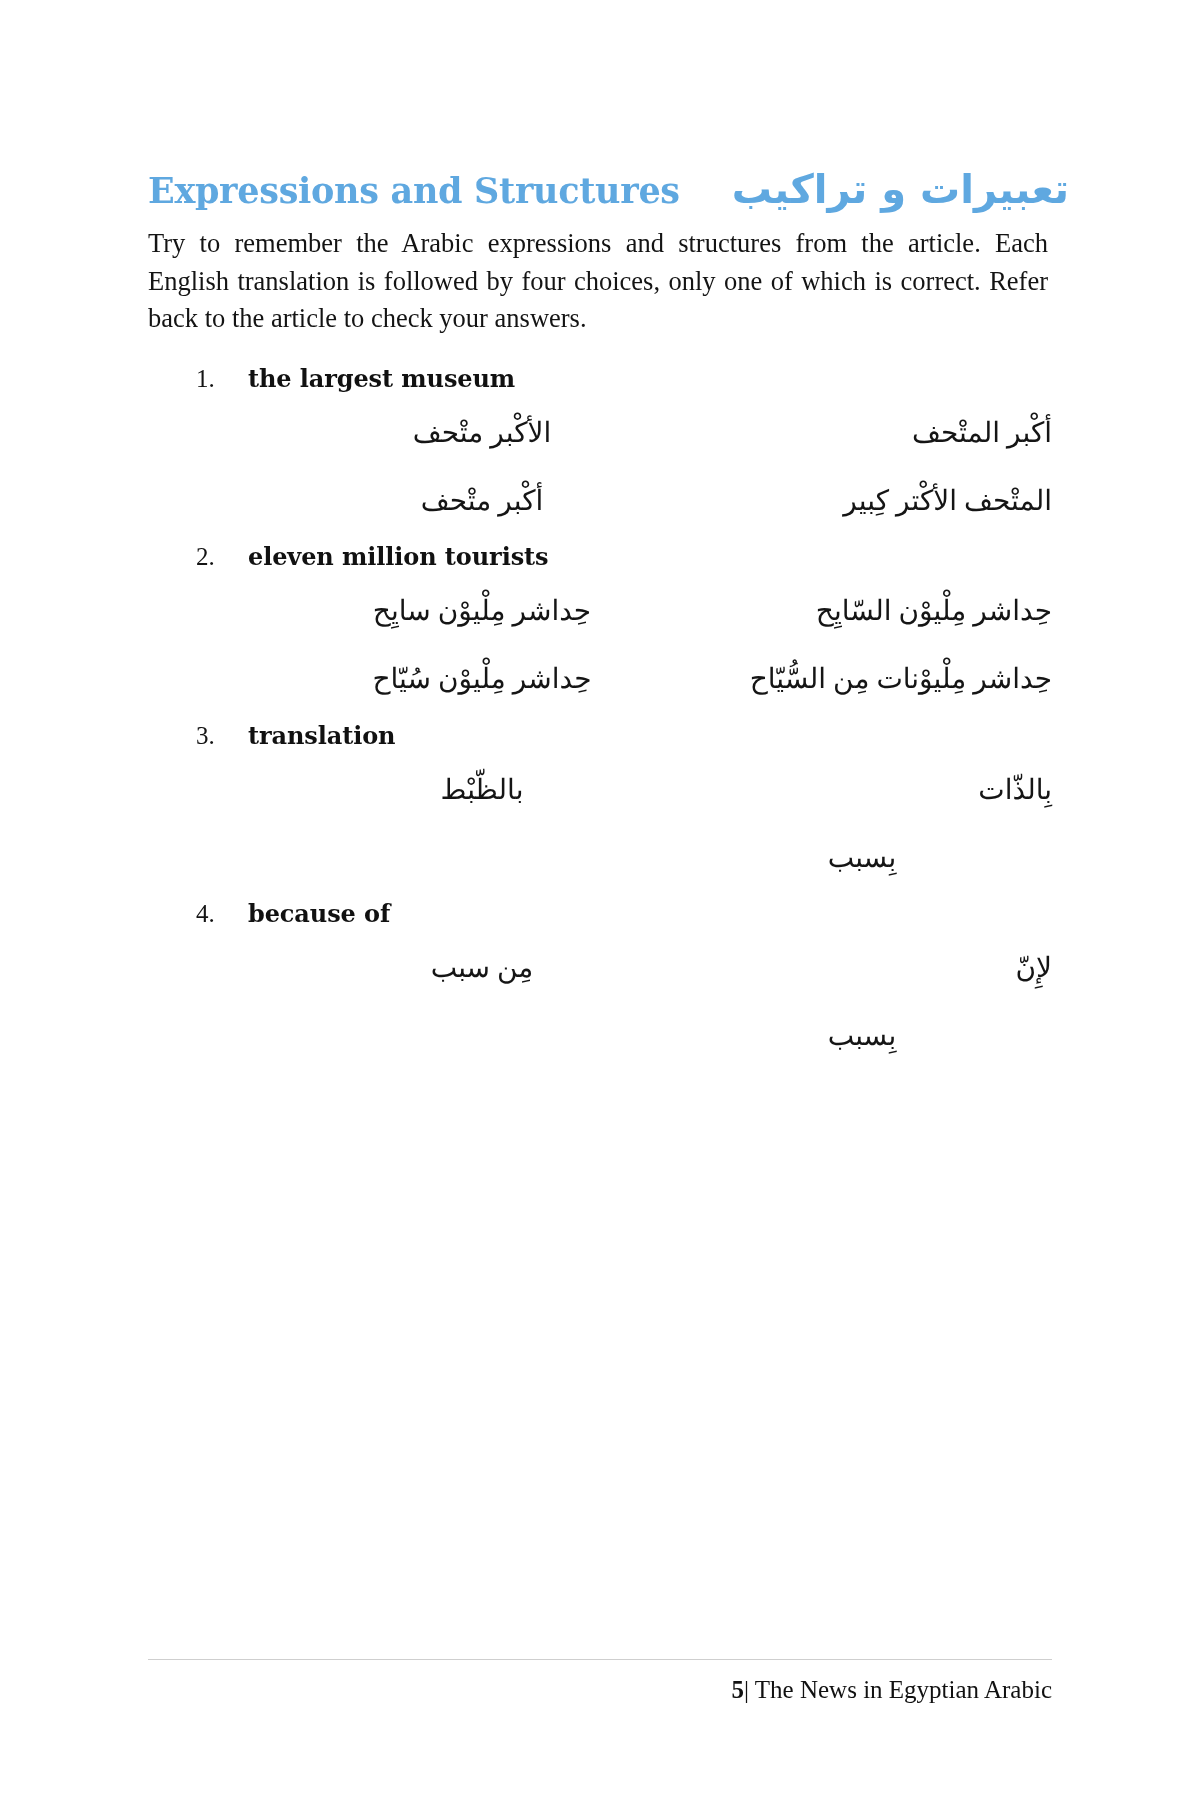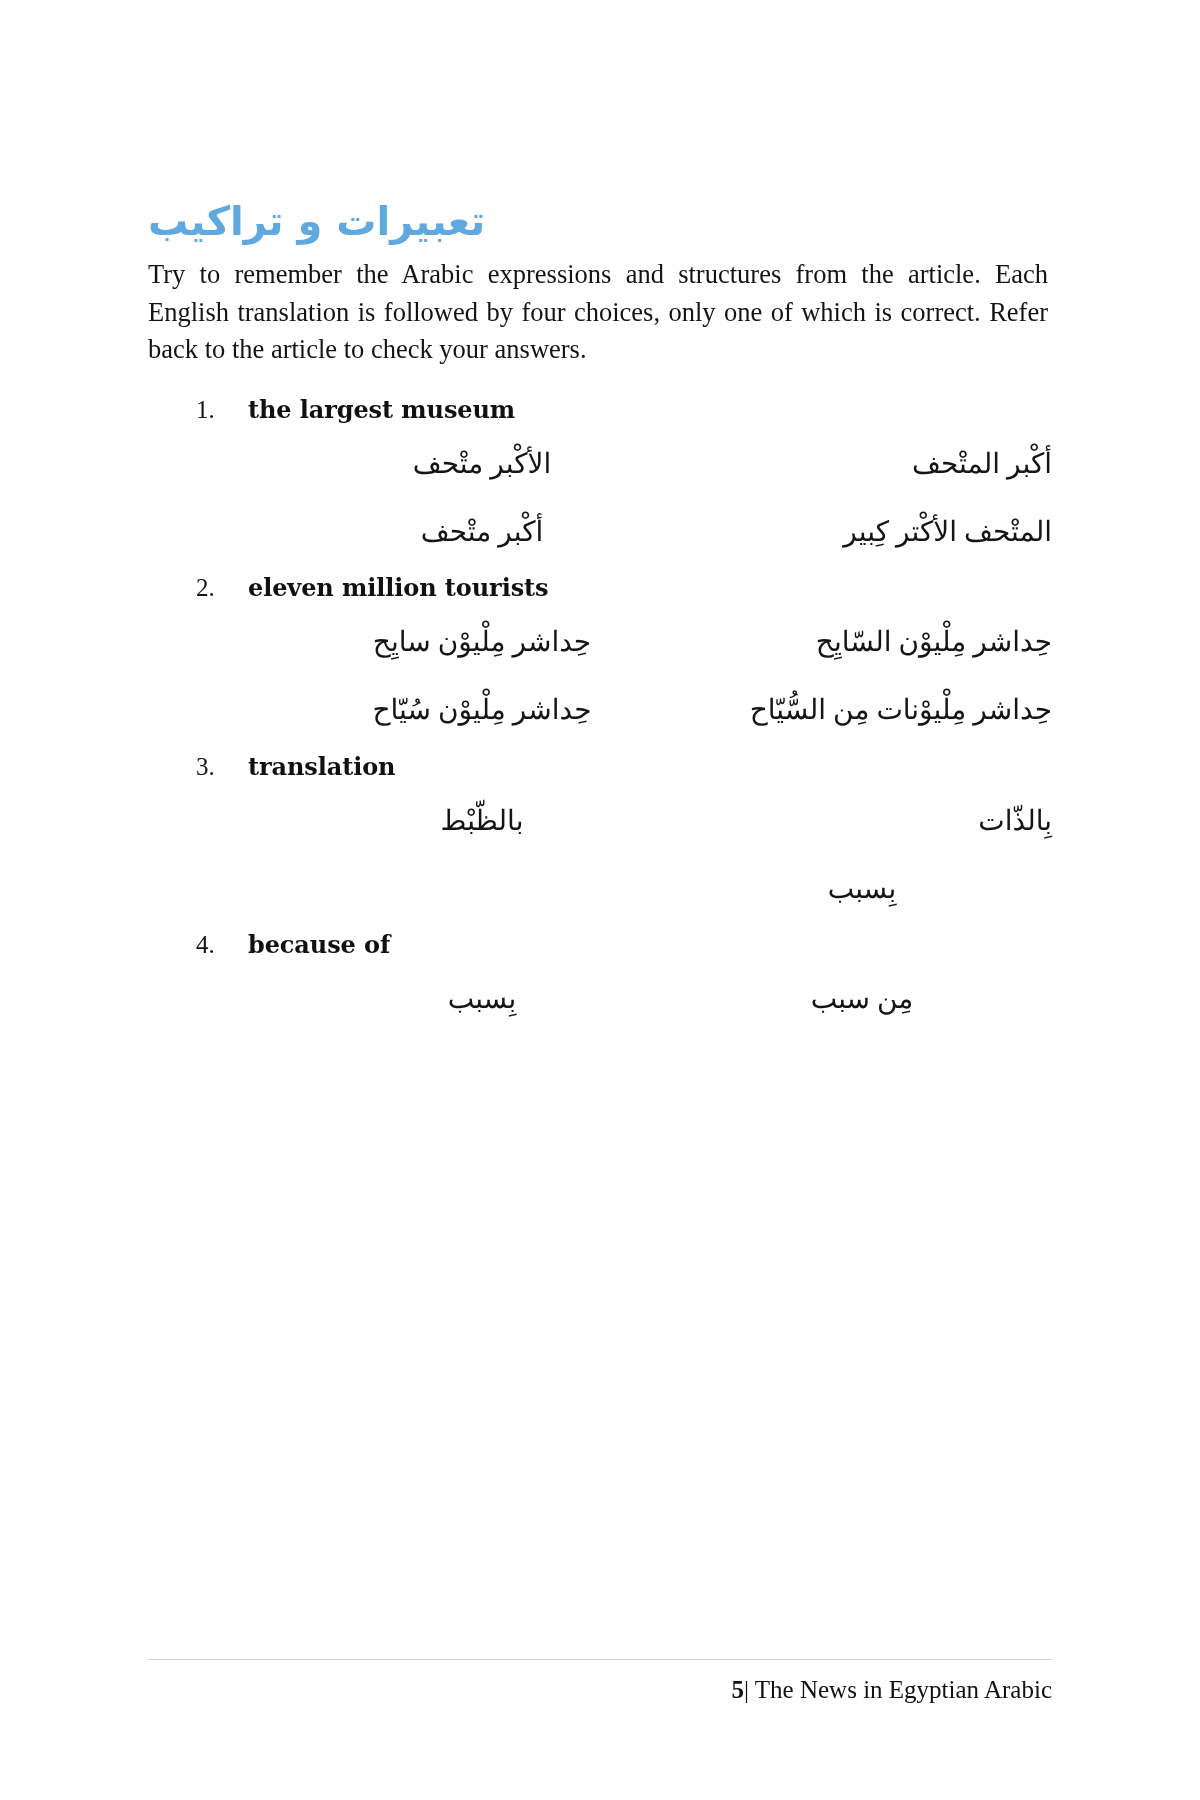--- a/index.html
+++ b/index.html
@@ -47,21 +47,20 @@
     white-space: nowrap;
   }
   .heading-ar {
     font-family: "DejaVu Sans", sans-serif;
     font-weight: 700;
     font-size: 40px;
     color: #5fa8e0;
     direction: rtl;
     white-space: nowrap;
     line-height: 1.05;
-    margin-top: 32px;
   }
 
   
   .intro {
     font-family: "Liberation Serif", serif;
     font-size: 26.5px;
     line-height: 1.42;
     text-align: justify;
     text-align-last: left;
     color: #141414;
@@ -143,20 +142,21 @@
     font-weight: 700;
   }
 </style>
 </head>
 <body>
 
 <div class="page">
   <div class="content">
 
     <div class="heading-row">
+      <div class="heading-en">Expressions and Structures</div>
       <div class="heading-ar">تعبيرات و تراكيب</div>
     </div>
 
     <p class="intro">Try to remember the Arabic expressions and structures from the article. Each English translation is followed by four choices, only one of which is correct. Refer back to the article to check your answers.</p>
 
     <ol class="qlist">
 
       <li class="qitem">
         <div class="qhead">
           <span class="qnum">1.</span>
@@ -194,20 +194,21 @@
           <div class="choice col-left">ب<span style="color: rgb(232, 163, 61);">ِ</span>سبب</div>
         </div>
       </li>
 
       <li class="qitem">
         <div class="qhead">
           <span class="qnum">4.</span>
           <span class="qprompt">because of</span>
         </div>
         <div class="choices">
+          <div class="choice col-right">لإ<span style="color: rgb(232, 163, 61);">ِ</span>ن<span style="color: rgb(232, 163, 61);">ّ</span></div>
           <div class="choice col-left">م<span style="color: rgb(232, 163, 61);">ِ</span>ن سبب</div>
           <div class="choice col-left">ب<span style="color: rgb(232, 163, 61);">ِ</span>سبب</div>
         </div>
       </li>
 
     </ol>
   </div>
 
   <div class="footer">
     <hr class="footer-rule">

